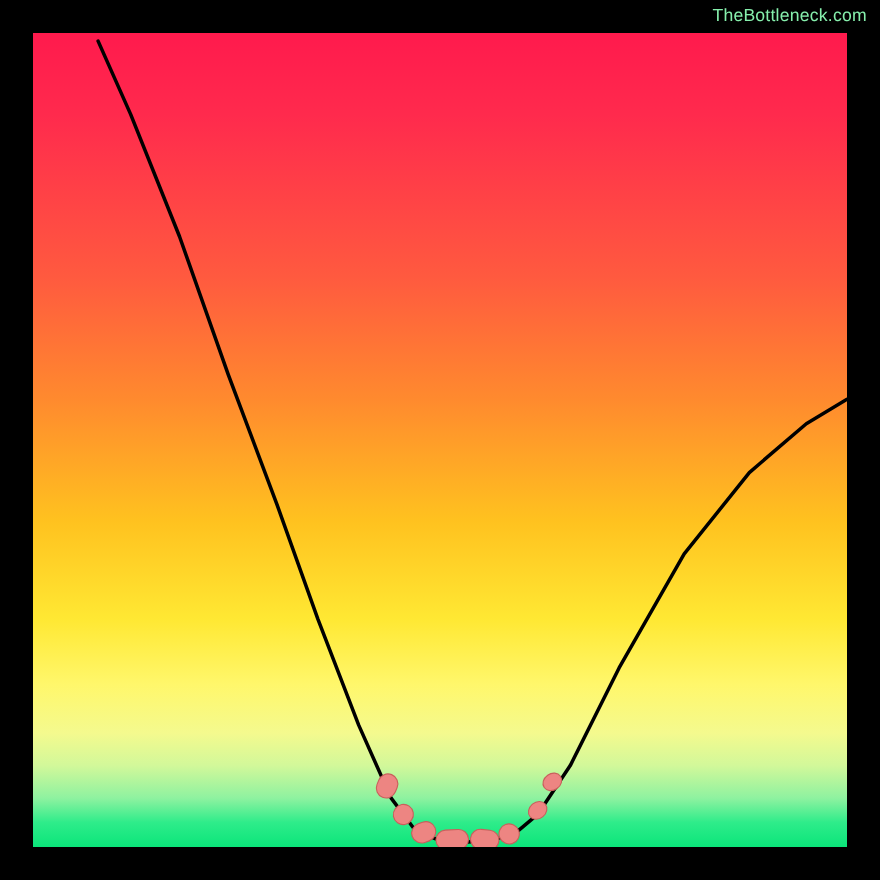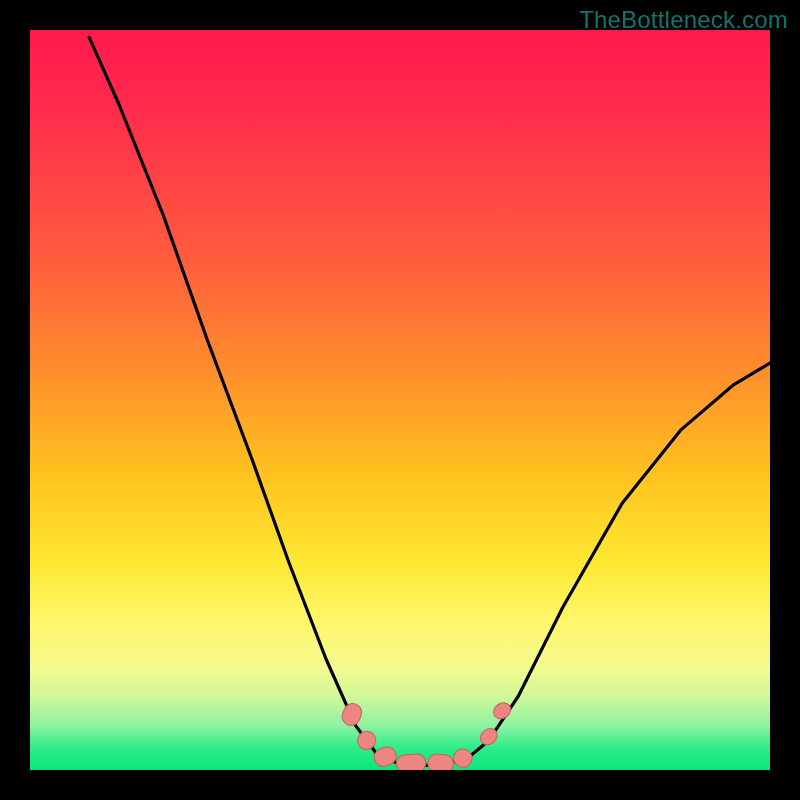--- a/index.html
+++ b/index.html
@@ -45,22 +45,22 @@
     left: 30px;
     top: 30px;
     width: 740px;
     height: 740px;
     pointer-events: none;
   }
   .watermark {
     position: absolute;
     top: 6px;
     right: 12px;
-    color: #0f766e;
-    font-size: 24px;
+    color: #86efac;
+    font-size: 16px;
     letter-spacing: 0.2px;
     user-select: none;
   }
 </style>
 </head>
 <body>
 
 <div class="frame">
 
   <div class="plot"></div>

